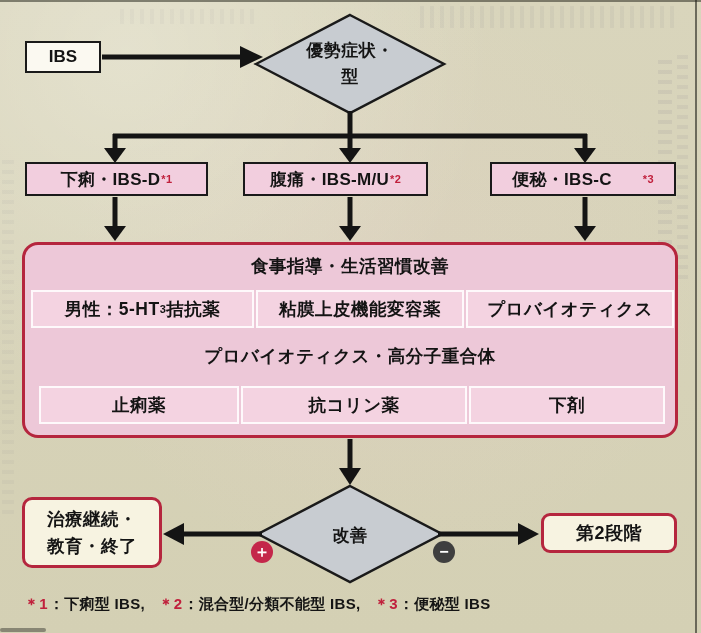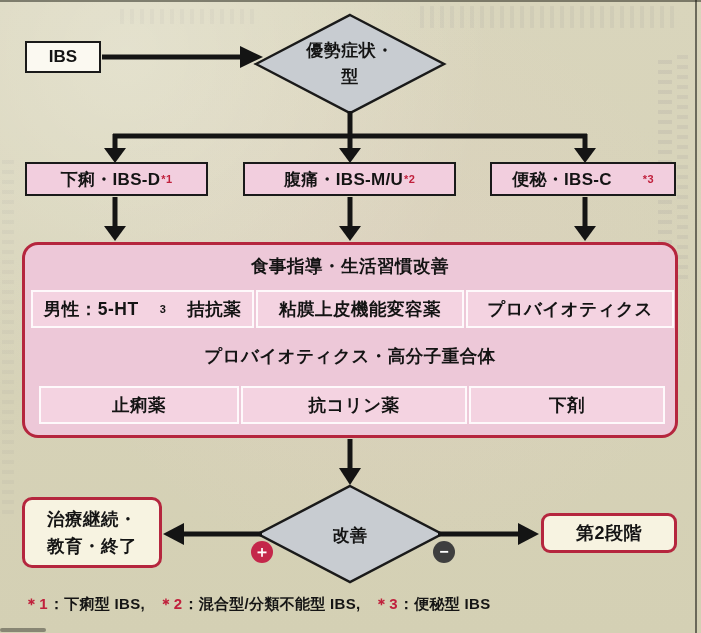--- a/index.html
+++ b/index.html
@@ -24,21 +24,21 @@
 
   .treatment {
     position:absolute; left:22px; top:242px; width:656px; height:196px;
     background:#edc8d8; border:3px solid #b5263e; border-radius:16px;
   }
   .t-line { position:absolute; left:0; width:100%; text-align:center; font-size:17.5px; font-weight:600; letter-spacing:0.5px; }
   .cell {
     position:absolute; height:38px; background:#f4d3e1;
     border:2px solid rgba(255,255,255,0.85);
     display:flex; align-items:center; justify-content:center;
-    font-size:17.5px; font-weight:600; letter-spacing:0.5px;gap:21px;
+    font-size:17.5px; font-weight:600; letter-spacing:0.5px;
   }
 
   .diamond-label { position:absolute; text-align:center; font-size:17px; font-weight:600; line-height:1.5; letter-spacing:0.5px; }
 
   .outcome {
     position:absolute; background:#f7f3e1; border:3px solid #b5263e;
     display:flex; align-items:center; justify-content:center; text-align:center;
     font-weight:600; letter-spacing:0.5px;
   }
   .outcome.left  { left:22px; top:497px; width:140px; height:71px; border-radius:10px; font-size:17.5px; line-height:1.5; }
@@ -118,21 +118,21 @@
 
   <div class="diamond-label" style="left:256px; top:38px; width:188px;">
     <div>優勢症状・</div>
     <div>型</div>
   </div>
 
   <div class="node black-border pink-box" style="left:25px; top:162px; width:183px; height:34px;text-align:right;">
     <span>下痢・IBS-D</span>
       <sup class="marker">*1</sup>
   </div>
-  <div class="node black-border pink-box" style="left:243px; top:162px; width:213px; height:34px;">
+  <div class="node black-border pink-box" style="left:243px; top:162px; width:185px; height:34px;">
     <span>腹痛・IBS-M/U</span>
       <sup class="marker">*2</sup>
   </div>
   <div class="node black-border pink-box" style="left:490px; top:162px; width:186px; height:34px;gap:30px;">
     <span>便秘・IBS-C</span>
       <sup class="marker">*3</sup>
   </div>
 
   <div class="treatment">
     <div class="t-line" style="top:9px;">食事指導・生活習慣改善</div>

